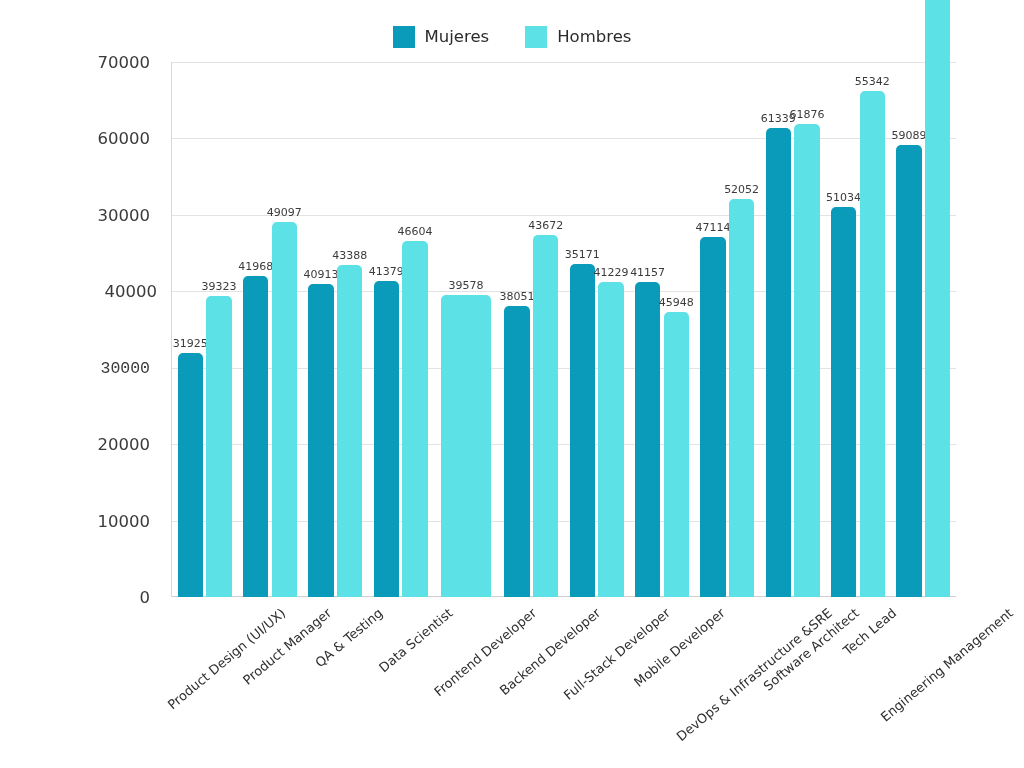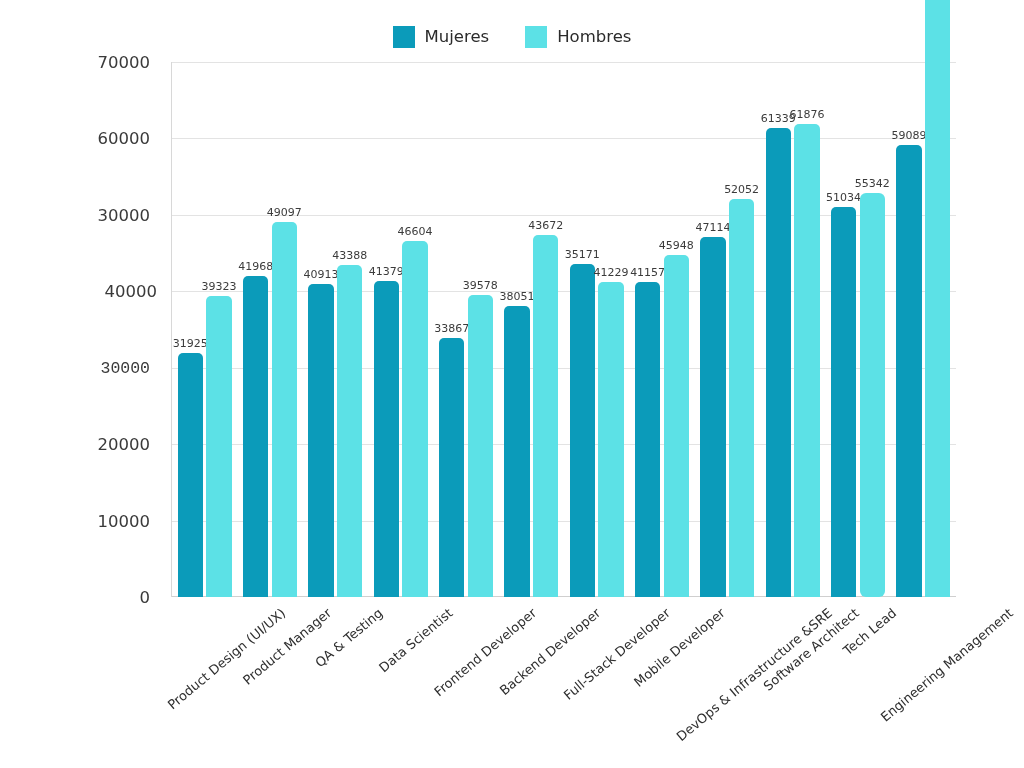--- a/index.html
+++ b/index.html
@@ -245,25 +245,20 @@
             </div>
           </div>
           <div class="bar-slot">
             <div class="bar" title="Hombres — Data Scientist: 46604" style="height: 356.188px; background: rgb(92, 225, 230);">
               <span class="bar-value" style="color: rgb(59, 59, 59);">46604</span>
             </div>
           </div>
         </div>
         <div class="group">
           <div class="bar-slot">
-            <div class="bar" title="Mujeres — Frontend Developer: 33867" style="height: 258.841px; background: rgb(11, 155, 186);">
-              <span class="bar-value" style="color: rgb(59, 59, 59);">33867</span>
-            </div>
-          </div>
-          <div class="bar-slot">
             <div class="bar" title="Hombres — Frontend Developer: 39578" style="height: 302.489px; background: rgb(92, 225, 230);">
               <span class="bar-value" style="color: rgb(59, 59, 59);">39578</span>
             </div>
           </div>
         </div>
         <div class="group">
           <div class="bar-slot">
             <div class="bar" title="Mujeres — Backend Developer: 38051" style="height: 290.818px; background: rgb(11, 155, 186);">
               <span class="bar-value" style="color: rgb(59, 59, 59);">38051</span>
             </div>
@@ -286,21 +281,21 @@
             </div>
           </div>
         </div>
         <div class="group">
           <div class="bar-slot">
             <div class="bar" title="Mujeres — Mobile Developer: 41157" style="height: 314.557px; background: rgb(11, 155, 186);">
               <span class="bar-value" style="color: rgb(59, 59, 59);">41157</span>
             </div>
           </div>
           <div class="bar-slot">
-            <div class="bar" title="Hombres — Mobile Developer: 45948" style="height: 342px; background: rgb(92, 225, 230);">
+            <div class="bar" title="Hombres — Mobile Developer: 45948" style="height: 285px; background: rgb(92, 225, 230);">
               <span class="bar-value" style="color: rgb(59, 59, 59);">45948</span>
             </div>
           </div>
         </div>
         <div class="group">
           <div class="bar-slot">
             <div class="bar" title="Mujeres — DevOps &amp; Infrastructure &amp;SRE: 47114" style="height: 360.086px; background: rgb(11, 155, 186);">
               <span class="bar-value" style="color: rgb(59, 59, 59);">47114</span>
             </div>
           </div>
@@ -322,21 +317,21 @@
             </div>
           </div>
         </div>
         <div class="group">
           <div class="bar-slot">
             <div class="bar" title="Mujeres — Tech Lead: 51034" style="height: 390.046px; background: rgb(11, 155, 186);">
               <span class="bar-value" style="color: rgb(59, 59, 59);">51034</span>
             </div>
           </div>
           <div class="bar-slot">
-            <div class="bar" title="Hombres — Tech Lead: 55342" style="height: 404px; background: rgb(92, 225, 230); border-radius: 6px;">
+            <div class="bar" title="Hombres — Tech Lead: 55342" style="height: 506px; background: rgb(92, 225, 230);">
               <span class="bar-value" style="color: rgb(59, 59, 59);">55342</span>
             </div>
           </div>
         </div>
         <div class="group">
           <div class="bar-slot">
             <div class="bar" title="Mujeres — Engineering Management: 59089" style="height: 451.609px; background: rgb(11, 155, 186);">
               <span class="bar-value" style="color: rgb(59, 59, 59);">59089</span>
             </div>
           </div>

